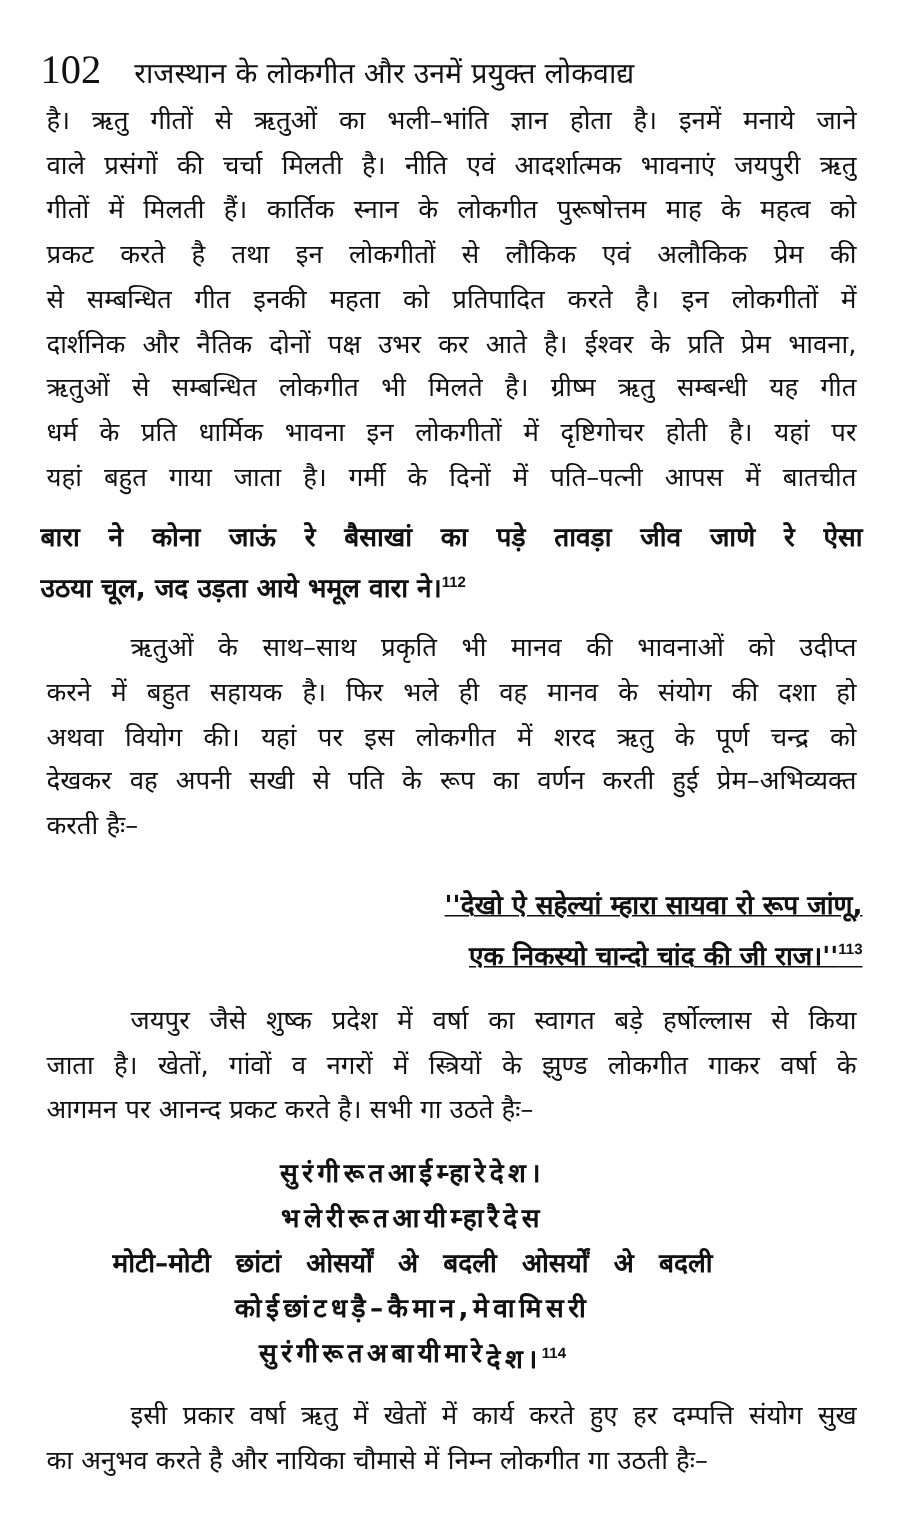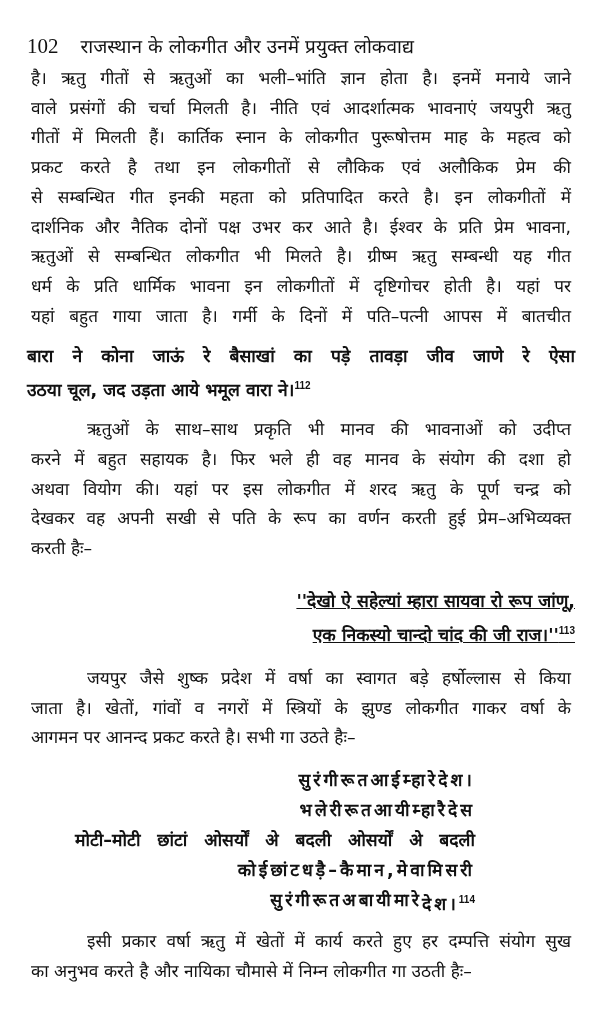--- a/index.html
+++ b/index.html
@@ -2,33 +2,33 @@
 <html><head>
 <meta charset="utf-8">
 <style>
   html, body { margin: 0; padding: 0; background: #ffffff; }
   body {
     width: 600px; height: 1025px; overflow: hidden; position: relative;
     font-family: "DejaVu Sans", sans-serif; color: #111111;
   }
   .page { position: absolute; left: 27px; top: 32px; width: 548px; }
   .header { font-size: 19px; line-height: 28px; margin-bottom: 2px; white-space: nowrap; }
-  .header .pno { font-family: "Liberation Serif", serif; font-size: 21px; margin-right: 16px; }
+  .header .pno { font-family: "Liberation Serif", serif; font-size: 27px; margin-right: 16px; }
   .para { font-size: 17.2px; line-height: 29.7px; text-align: justify; text-align-last: left; margin: 4px; }
   .para.indent { text-indent: 56px; }
   .para .line { display: block; text-align: justify; text-align-last: justify; white-space: nowrap; }
   .para .line.last { text-align-last: left; }
   .verse { font-weight: bold; font-size: 17.5px; line-height: 30px; margin: 10px 0 10px 0; }
   .verse .line { display: block; white-space: nowrap; }
   .verse1 .l1 { text-align-last: justify; text-align: justify; }
   .verse1 .l2 { text-align: left; }
   .verse2 .line { text-align: right; text-decoration: underline; }
   sup.fn { font-size: 10px; vertical-align: 7px; font-weight: bold; font-family: "Liberation Sans", sans-serif; }
   .spaced { margin: 12px 0 8px 148px; width: 400px; font-weight: bold; font-size: 17.5px; line-height: 30px; }
-  .spaced .row { display: flex; justify-content: flex-end; white-space: nowrap; }
+  .spaced .row { display: flex; justify-content: center; white-space: nowrap; }
   .spaced .row.plain { display: block; text-align: justify; text-align-last: justify; }
   .spaced .row .w { letter-spacing: 3px; }
 </style>
 </head>
 <body>
 
 <div class="page">
 
   <div class="header">
     <span class="pno">102</span>

